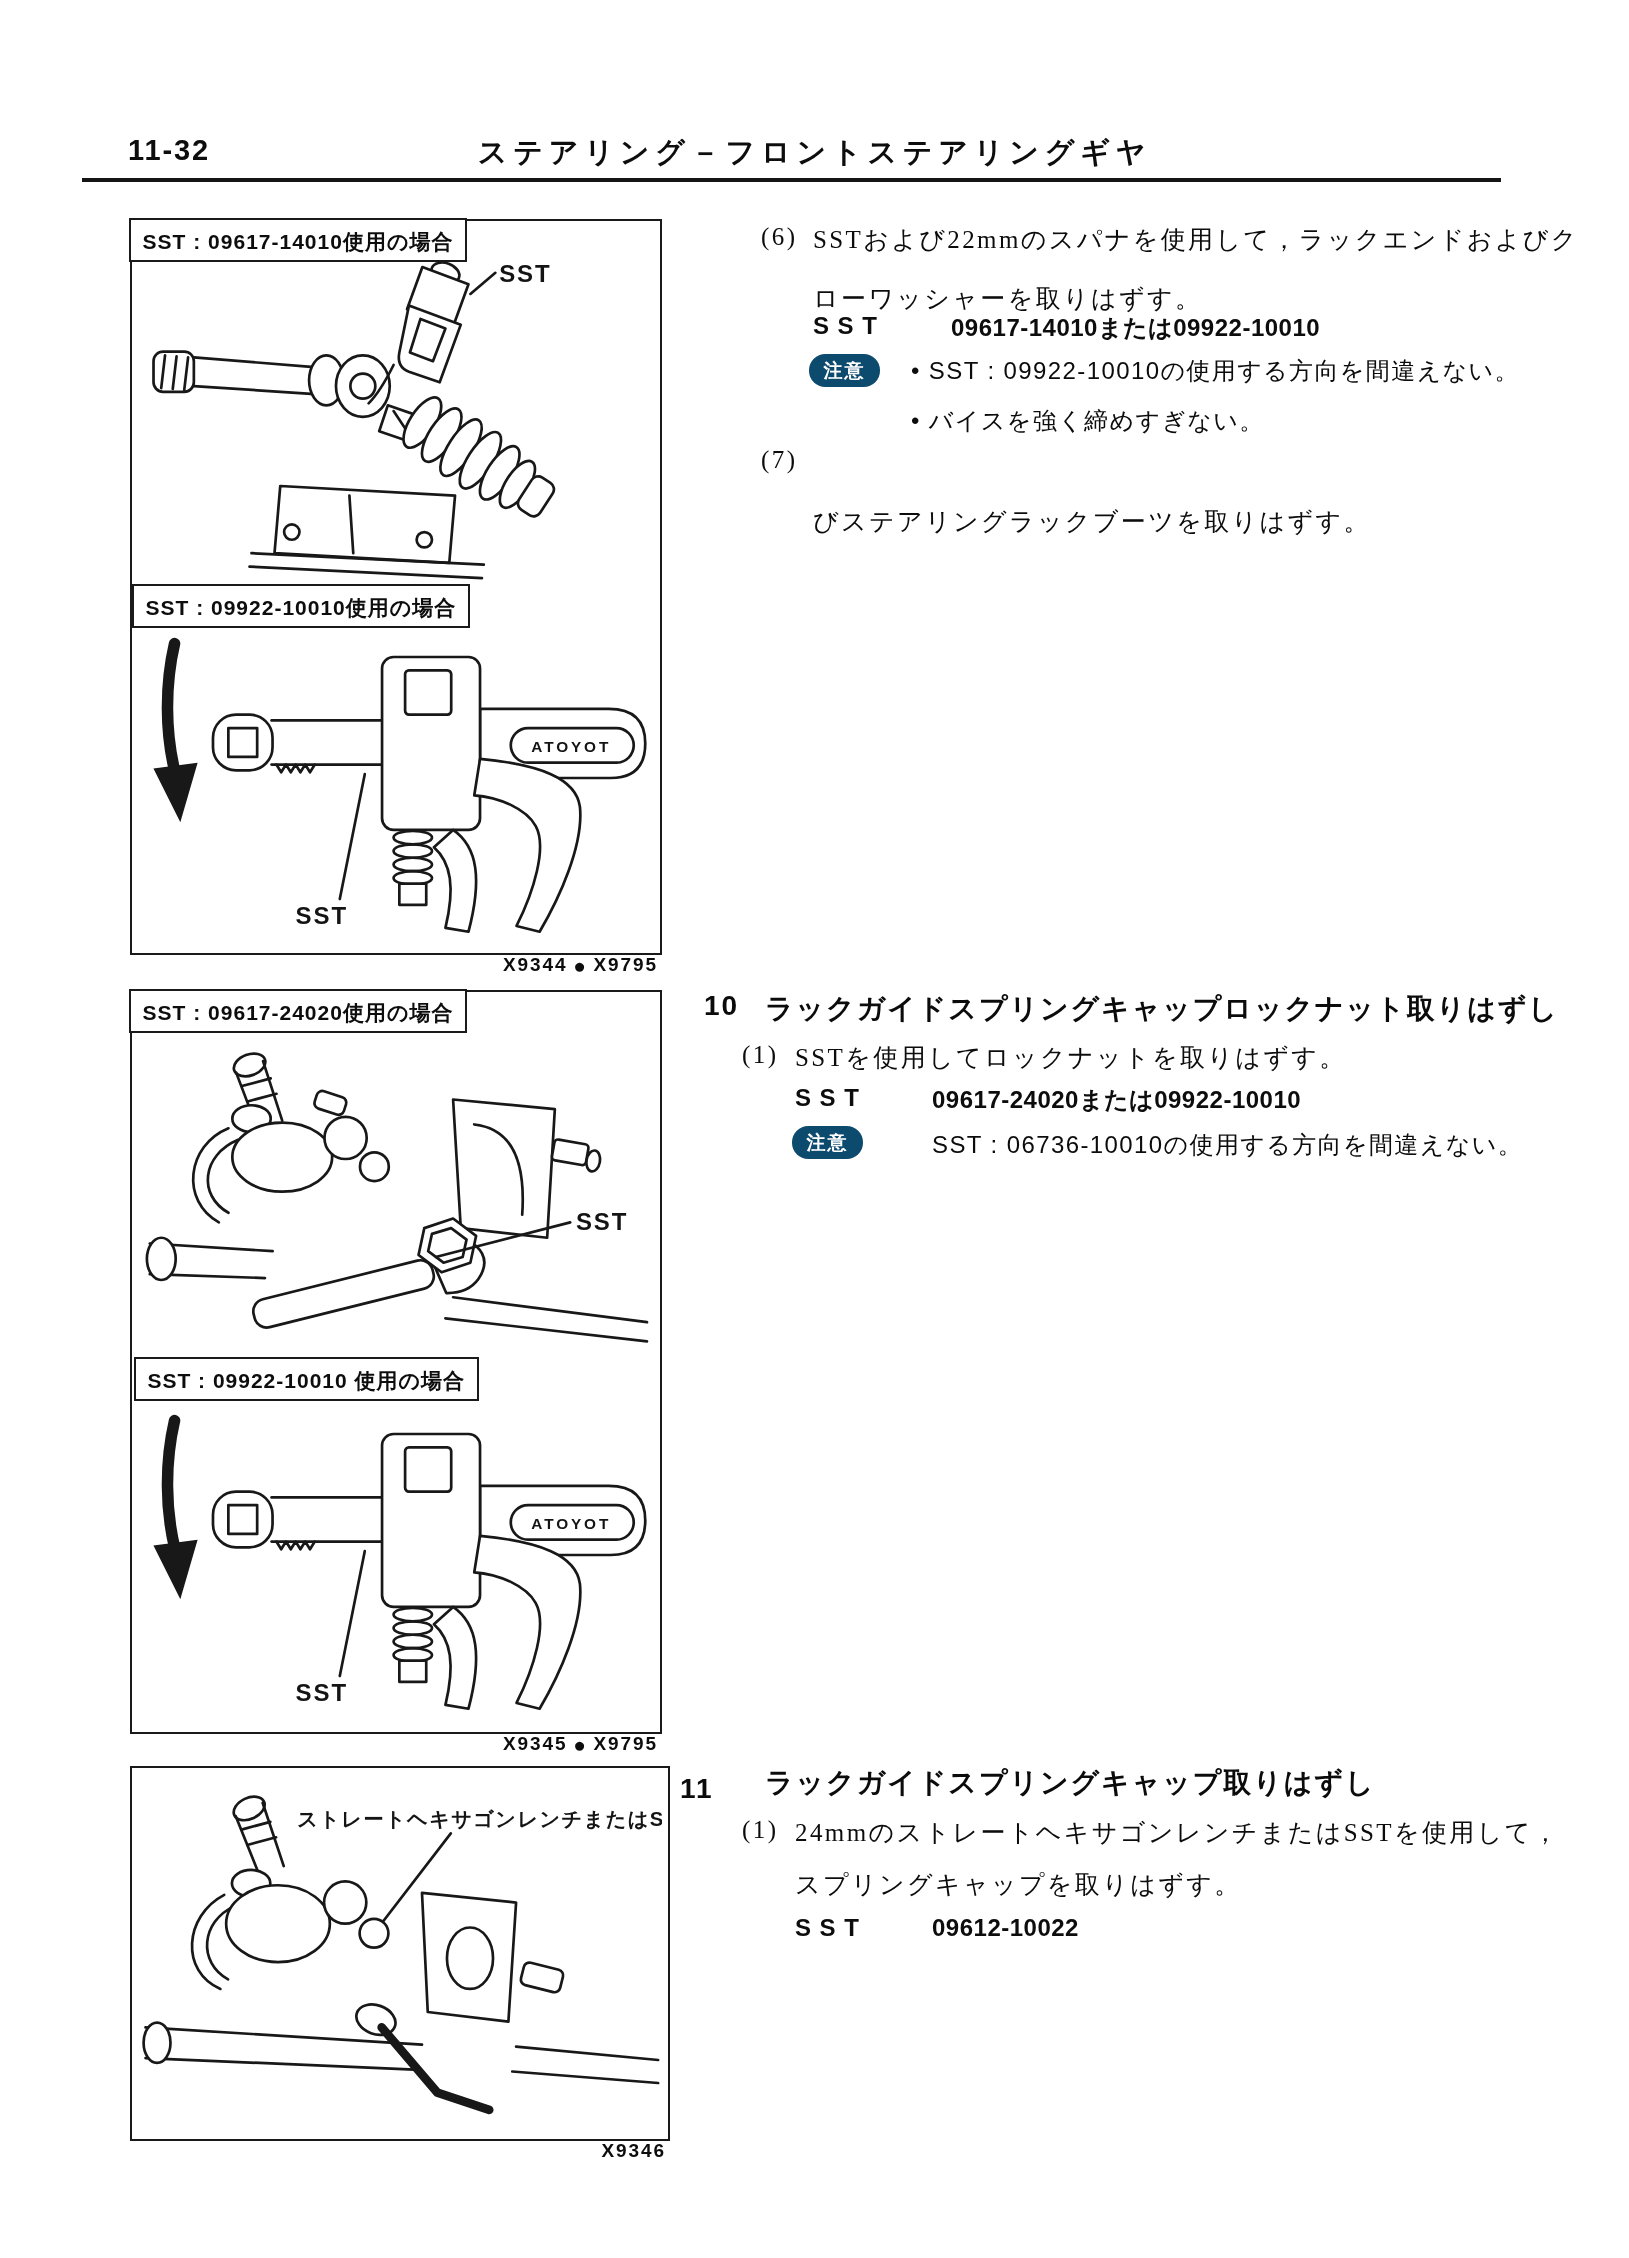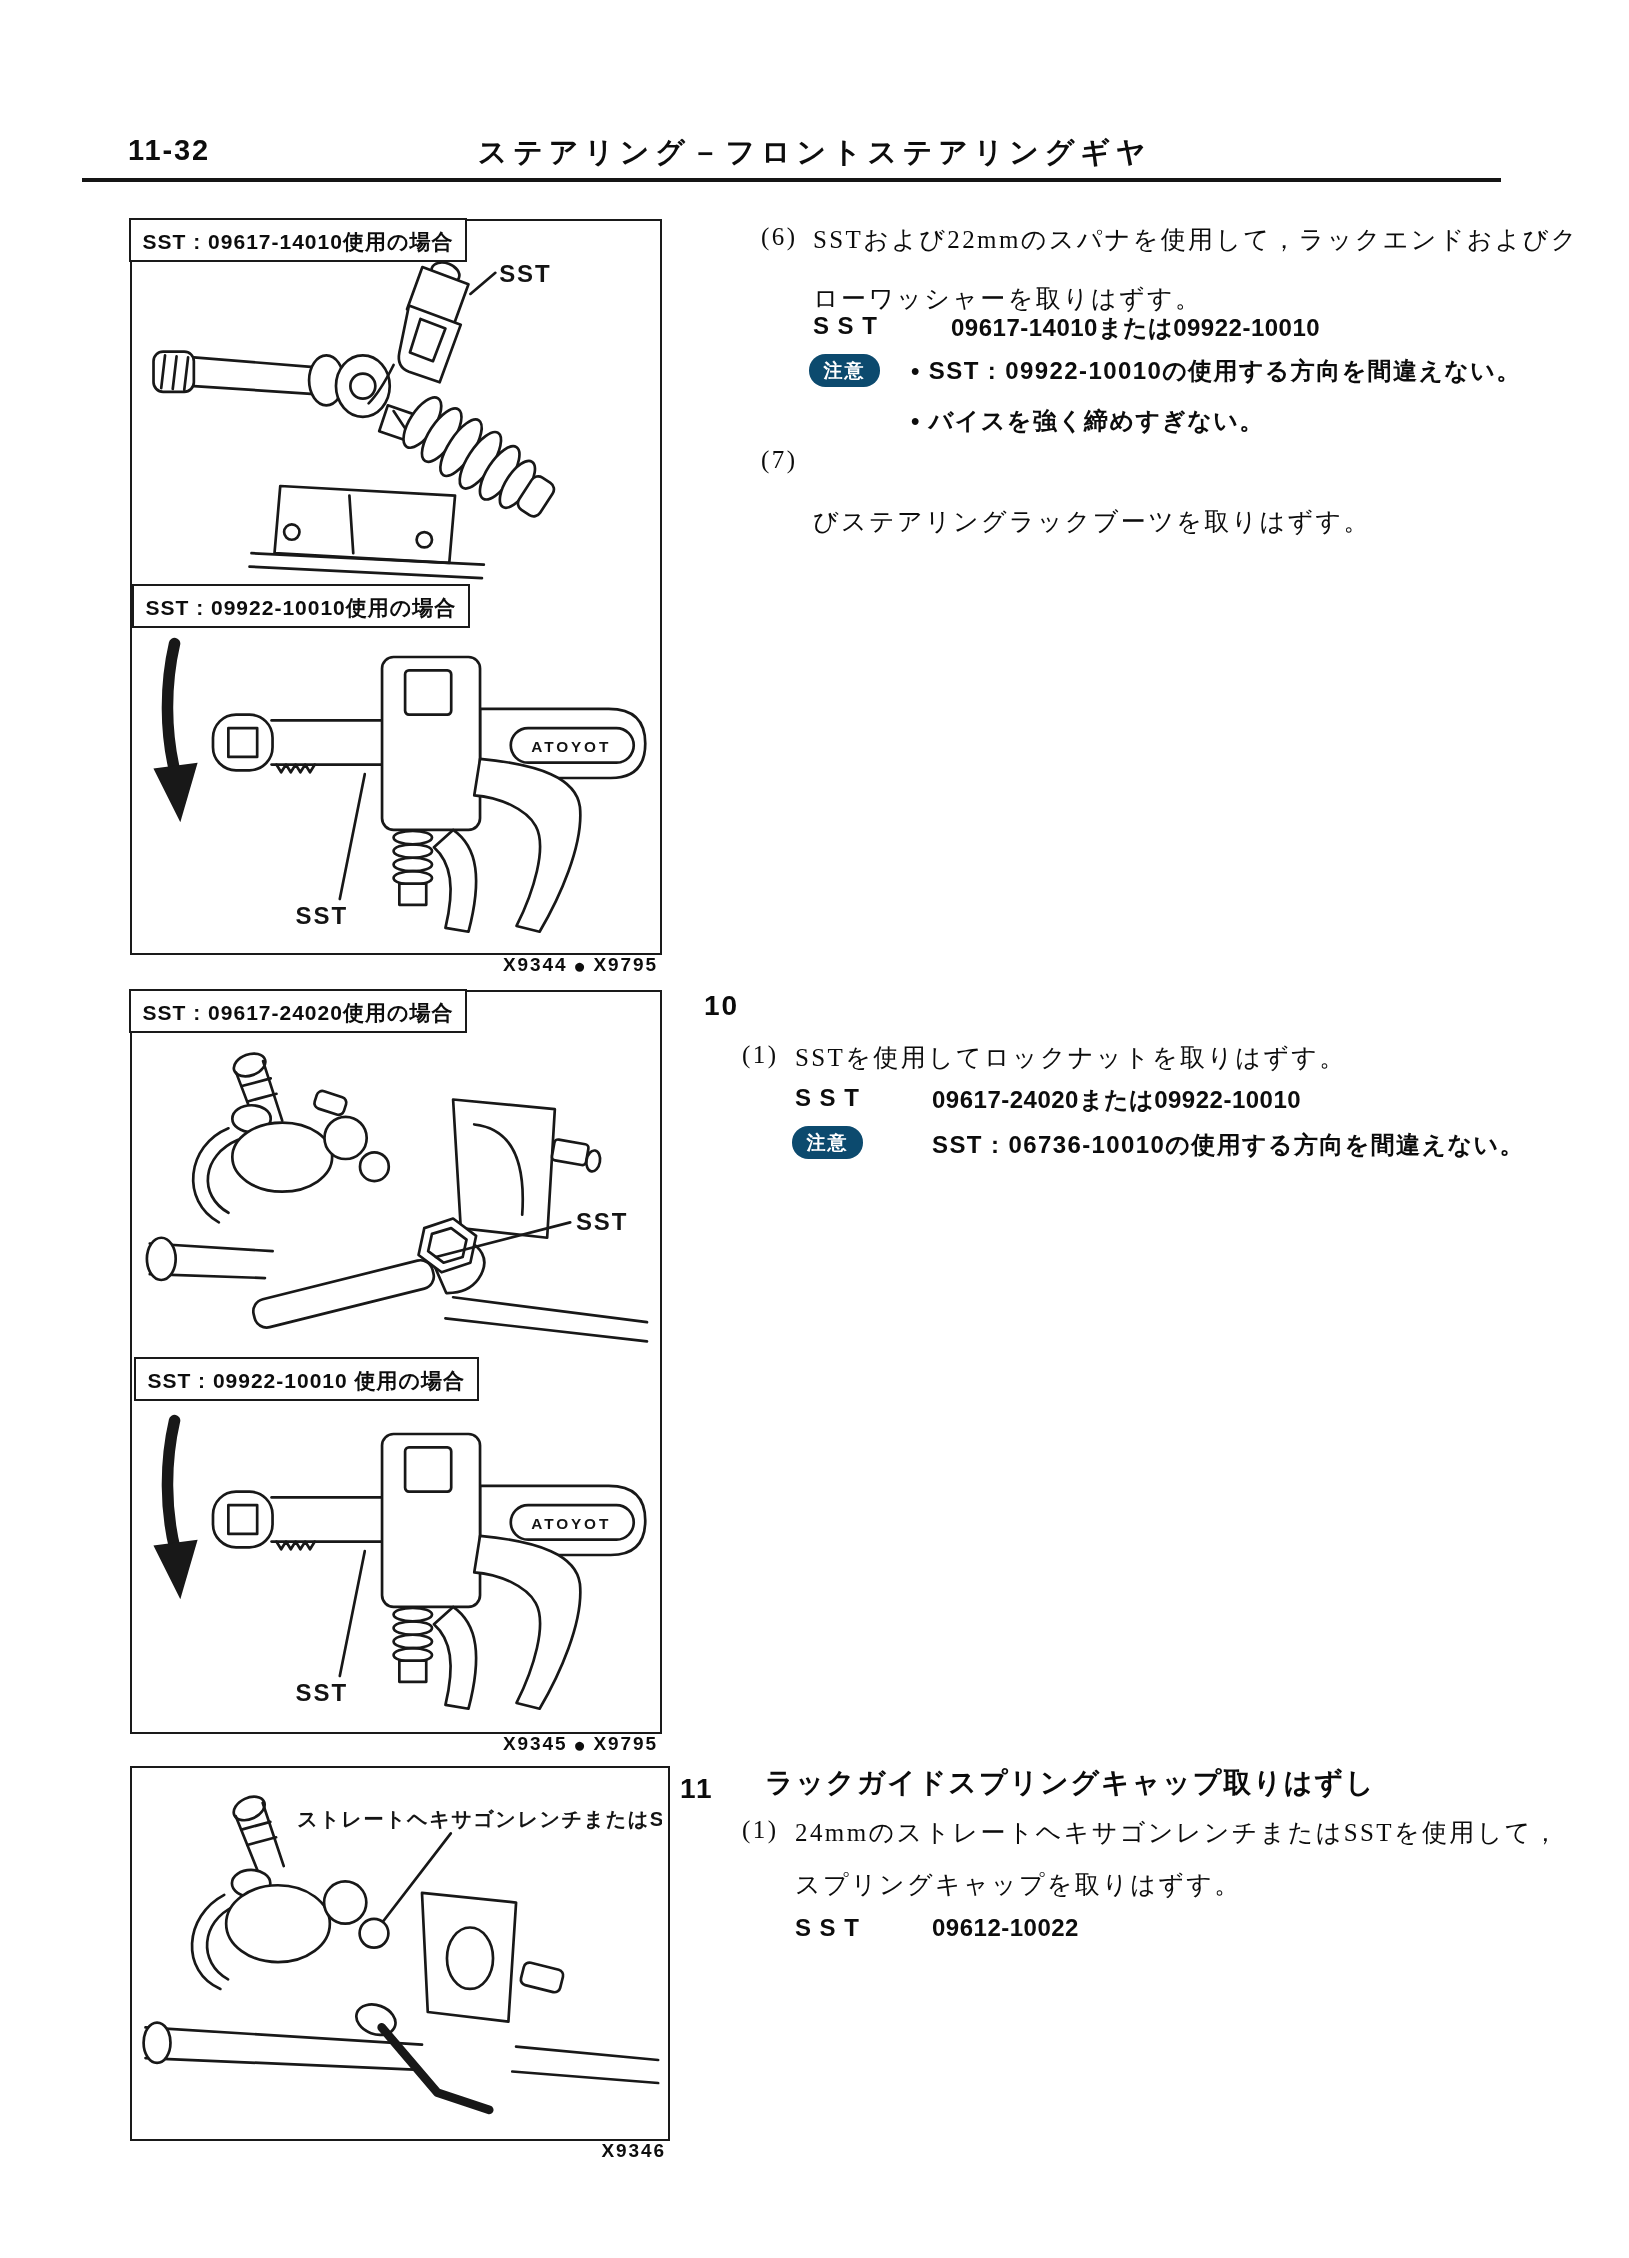--- a/index.html
+++ b/index.html
@@ -9,21 +9,21 @@
   .pgnum{font:bold 29px "Liberation Sans",sans-serif;letter-spacing:1.9px;}
   .htitle{font:bold 29px "Liberation Sans",sans-serif;letter-spacing:5.8px;text-align:center;width:100%;}
   .hrule{background:#151515;height:3.8px;}
   .figbox{position:absolute;border:2.9px solid #1a1a1a;background:#fff;}
   .figlabel{position:absolute;border:2.9px solid #1a1a1a;background:#fff;white-space:nowrap;
             font:bold 21px/1 "Liberation Sans",sans-serif;letter-spacing:1px;padding:10.6px 11.5px 8.6px 11.5px;}
   .figcode{position:absolute;font:bold 19px "Liberation Sans",sans-serif;letter-spacing:1.9px;text-align:right;}
   .figcode .dot{font-size:21px;vertical-align:-1.9px;padding:0 5.8px;}
   .jserif{position:absolute;font-family:"Liberation Serif",serif;font-size:25px;letter-spacing:2.4px;
           white-space:nowrap;color:#0c0c0c;}
-  .jgoth{position:absolute;font-family:"Liberation Sans",sans-serif;font-weight:bold;font-size:24px;
+  .jgoth{position:absolute;font-family:"Liberation Sans",sans-serif;font-weight:normal;font-size:24px;
          letter-spacing:1.4px;white-space:nowrap;color:#0c0c0c;}
   .secline{position:absolute;font-family:"Liberation Sans",sans-serif;font-weight:bold;font-size:28px;
            letter-spacing:1.9px;white-space:nowrap;color:#0b0b0b;}
   .sstlbl{position:absolute;font-family:"Liberation Sans",sans-serif;font-weight:bold;font-size:24px;
           letter-spacing:8.6px;white-space:nowrap;}
   .sstval{position:absolute;font-family:"Liberation Sans",sans-serif;font-weight:bold;font-size:24px;
           letter-spacing:0.5px;white-space:nowrap;}
   .badge{position:absolute;background:#0c4a6e;color:#ffffff;border-radius:16.3px;width:71px;height:33px;
          font:bold 19px/33px "Liberation Sans",sans-serif;text-align:center;letter-spacing:1.9px;}
   svg .ln{stroke:#181818;stroke-width:2.8;fill:none;stroke-linecap:round;stroke-linejoin:round;}
@@ -216,20 +216,21 @@
   <div class="sstlbl" style="left:813px;top:312px;">SST</div>
   <div class="sstval" style="left:951px;top:312px;">09617-14010または09922-10010</div>
   <div class="badge" style="left:809px;top:354px;">注意</div>
   <div class="jgoth" style="left:911px;top:355px;">• SST : 09922-10010の使用する方向を間違えない。</div>
   <div class="jgoth" style="left:911px;top:405px;">• バイスを強く締めすぎない。</div>
 
   <div class="jserif" style="left:761px;top:446px;">(7)</div>
   <div class="jserif" style="left:813px;top:505px;">びステアリングラックブーツを取りはずす。</div>
 
   <div class="secline" style="left:704px;top:990px;">10</div>
+  <div class="secline" style="left:765px;top:990px;">ラックガイドスプリングキャップロックナット取りはずし</div>
   <div class="jserif" style="left:742px;top:1041px;">(1)</div>
   <div class="jserif" style="left:795px;top:1041px;">SSTを使用してロックナットを取りはずす。</div>
   <div class="sstlbl" style="left:795px;top:1084px;">SST</div>
   <div class="sstval" style="left:932px;top:1084px;">09617-24020または09922-10010</div>
   <div class="badge" style="left:792px;top:1126px;">注意</div>
   <div class="jgoth" style="left:932px;top:1129px;">SST : 06736-10010の使用する方向を間違えない。</div>
 
   <div class="secline" style="left:680px;top:1764px;margin-top:9px;">11</div>
   <div class="secline" style="left:765px;top:1764px;">ラックガイドスプリングキャップ取りはずし</div>
   <div class="jserif" style="left:742px;top:1816px;">(1)</div>

